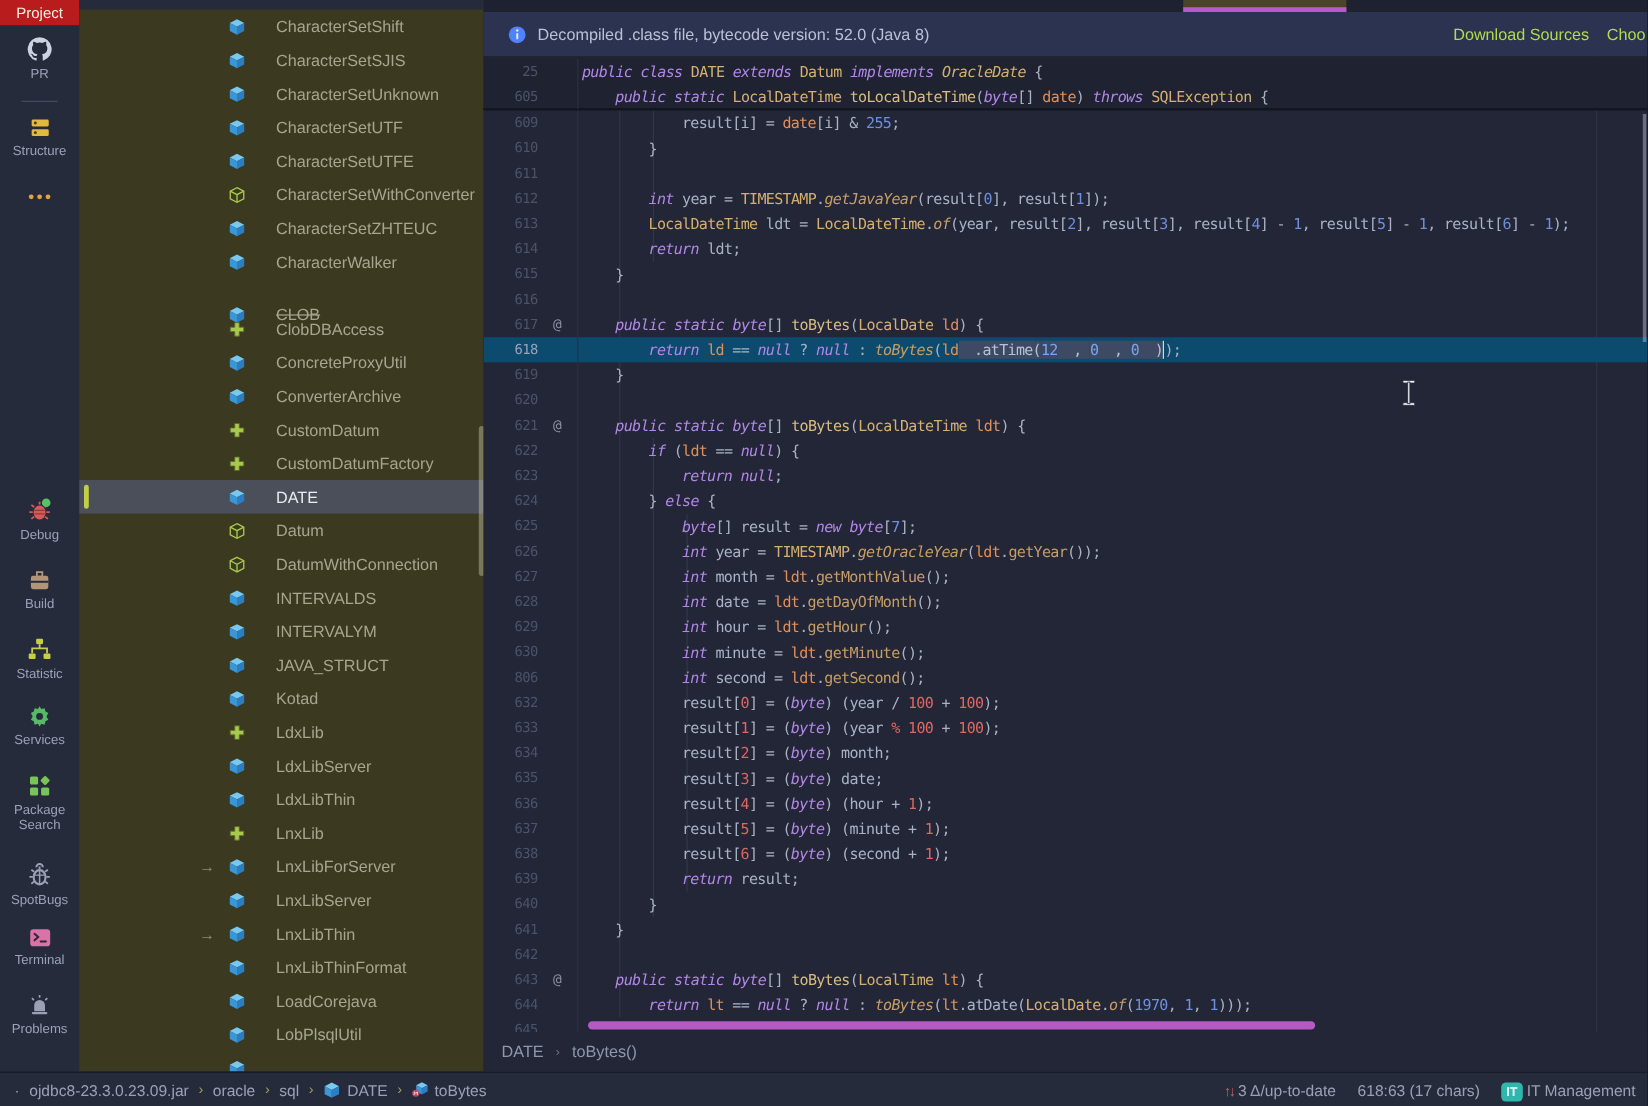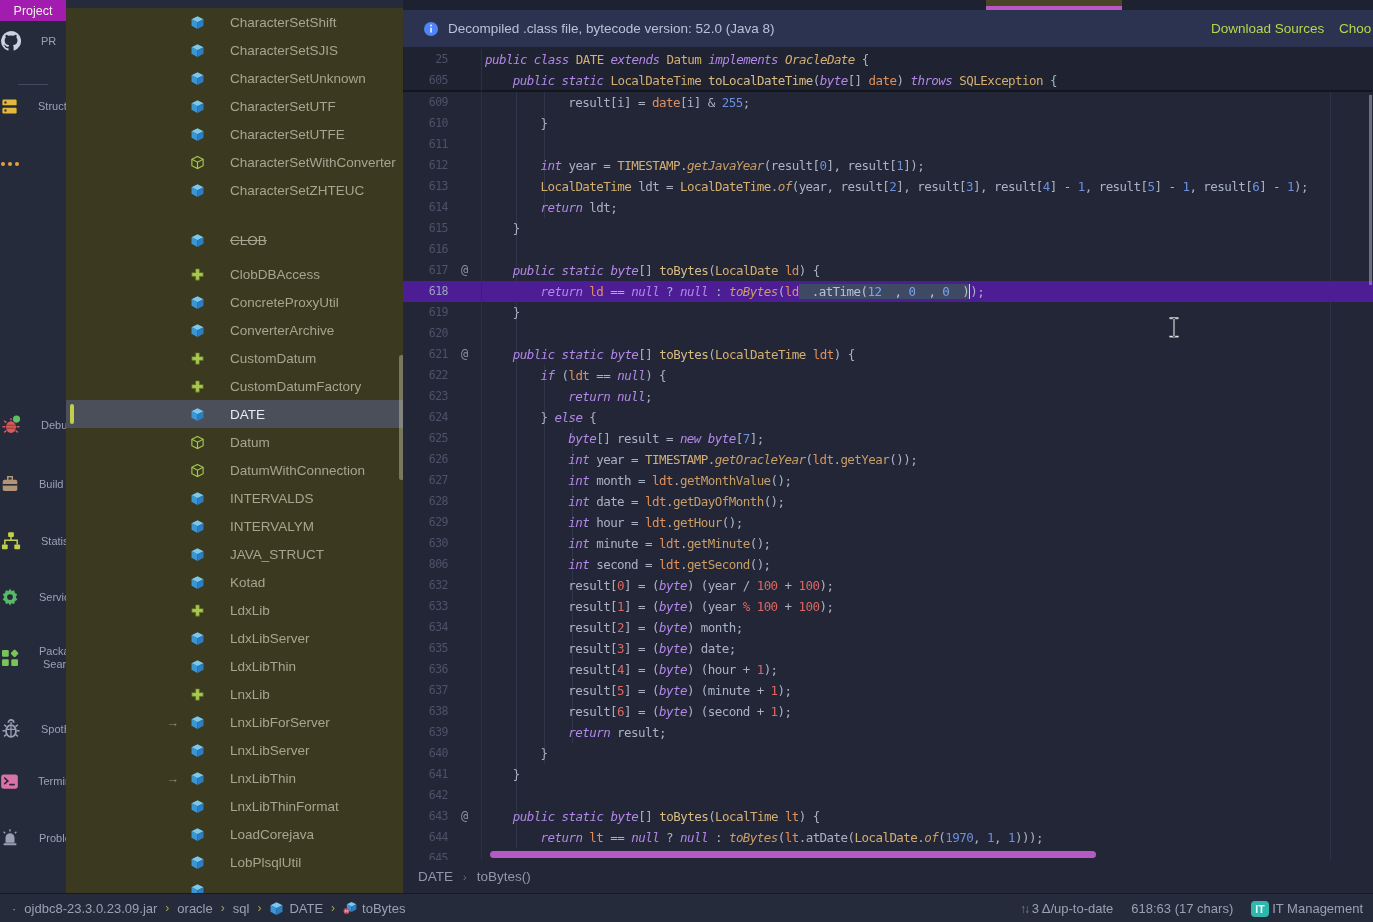--- a/index.html
+++ b/index.html
@@ -1,22 +1,22 @@
 <!DOCTYPE html>
 <html><head>
 <meta charset="utf-8">
 <style>
   html,body{margin:0;padding:0;background:#10121c;}
   #root{position:relative;width:1373px;height:922px;overflow:hidden;
         font-family:"Liberation Sans",sans-serif;background:#232637;}
   
   #sidebar{position:absolute;left:0;top:0;width:66px;height:922px;background:#262b3c;}
-  #projectTab{position:absolute;left:0;top:0;width:66px;height:21px;background:#a21caf;
+  #projectTab{position:absolute;left:0;top:0;width:66px;height:21px;background:#b91c1c;
               color:#edf0e2;font-size:12.5px;display:flex;align-items:center;justify-content:center;cursor:default;}
-  .tool{position:absolute;left:0;width:66px;display:flex;align-items:center;gap:19px;cursor:default;}
+  .tool{position:absolute;left:0;width:66px;display:flex;flex-direction:column;align-items:center;gap:4px;cursor:default;}
   .tool .tlabel{font-size:11px;color:#9aa2b5;line-height:13px;text-align:center;}
   .tool svg{display:block;}
   #sbdivider{position:absolute;left:18px;top:84px;width:30px;border-top:1px solid #454b5e;}
   
   #tree{position:absolute;left:66px;top:0;width:337px;height:893px;background:#3b3a20;overflow:hidden;}
   #treeTopStrip{position:absolute;left:0;top:0;width:337px;height:8px;background:#262b3c;}
   .trow{position:absolute;left:0;width:337px;height:28px;display:flex;align-items:center;padding-left:124px;box-sizing:border-box;gap:25px;}
   .trow .tlab{font-size:13.5px;color:#a7a590;white-space:nowrap;}
   .trow.sel{background:#4a4f5a;}
   .trow.sel .tlab{color:#e8ebf1;}
@@ -33,21 +33,21 @@
   .blink{position:absolute;top:0;height:37px;display:flex;align-items:center;font-size:13.5px;color:#b3d94c;cursor:pointer;white-space:nowrap;}
   #blink1{left:808px;}
   #blink2{left:936px;}
   #infoIcon{position:absolute;left:20px;top:11px;}
   #marginline{position:absolute;left:927px;top:47px;height:813px;border-left:1px solid #2e3246;}
   #sticky{position:absolute;left:0;top:47px;width:970px;height:45px;background:#1f2231;
           border-bottom:2px solid #13151f;padding-top:2px;box-sizing:border-box;z-index:4;}
   #codewrap{position:absolute;left:0;top:92px;width:970px;height:768px;overflow:hidden;}
   .guide{position:absolute;width:0;border-left:1px solid #31354a;z-index:0;}
   .crow{position:relative;height:21px;display:flex;z-index:1;}
-  .crow.cur{background:#4c1d95;}
+  .crow.cur{background:#0c4a6e;}
   .crow.cur .lnum{color:#9aa3ba;}
   .lnum{width:45px;flex:none;text-align:right;color:#4c5268;
         font-family:"DejaVu Sans Mono",monospace;font-size:11.5px;line-height:21px;letter-spacing:-.5px;}
   .lann{width:33px;flex:none;text-align:center;color:#8a91a4;
         font-family:"DejaVu Sans Mono",monospace;font-size:12px;line-height:21px;border-right:1px solid #2c3042;}
   .src{margin:0;font-family:"DejaVu Sans Mono",monospace;font-size:12.5px;letter-spacing:-.55px;
        line-height:21px;white-space:pre;}
   .k{color:#b287e8;font-style:italic;}
   .t{color:#d4af71;}
   .ti{color:#d4af71;font-style:italic;}
@@ -282,21 +282,31 @@
       <div class="trow" style="top: 176px;">
         <span style="display: flex;">
           <svg width="15" height="15" viewBox="0 0 16 16">
  <path fill="#79c8ef" d="M8 1.2 14.4 4.5 8 7.8 1.6 4.5Z"></path>
  <path fill="#3a96d4" d="M1.6 4.5 8 7.8 V14.8 L1.6 11.5Z"></path>
  <path fill="#2b7ec2" d="M14.4 4.5 8 7.8 V14.8 L14.4 11.5Z"></path>
           </svg>
         </span>
         <span class="tlab">CharacterSetZHTEUC</span>
       </div>
-      <div class="trow" style="top: 226px;">
+      <div class="trow" style="top: 204px;">
+        <span style="display: flex;">
+          <svg width="15" height="15" viewBox="0 0 16 16">
+ <path fill="#79c8ef" d="M8 1.2 14.4 4.5 8 7.8 1.6 4.5Z"></path>
+ <path fill="#3a96d4" d="M1.6 4.5 8 7.8 V14.8 L1.6 11.5Z"></path>
+ <path fill="#2b7ec2" d="M14.4 4.5 8 7.8 V14.8 L14.4 11.5Z"></path>
+          </svg>
+        </span>
+        <span class="tlab">CharacterWalker</span>
+      </div>
+      <div class="trow" style="top: 248px;">
         <span style="display: flex;">
           <svg width="15" height="15" viewBox="0 0 16 16">
  <path fill="#79c8ef" d="M8 1.2 14.4 4.5 8 7.8 1.6 4.5Z"></path>
  <path fill="#3a96d4" d="M1.6 4.5 8 7.8 V14.8 L1.6 11.5Z"></path>
  <path fill="#2b7ec2" d="M14.4 4.5 8 7.8 V14.8 L14.4 11.5Z"></path>
           </svg>
         </span>
         <span class="tlab dep">CLOB</span>
       </div>
       <div class="trow" style="top: 260px;">

